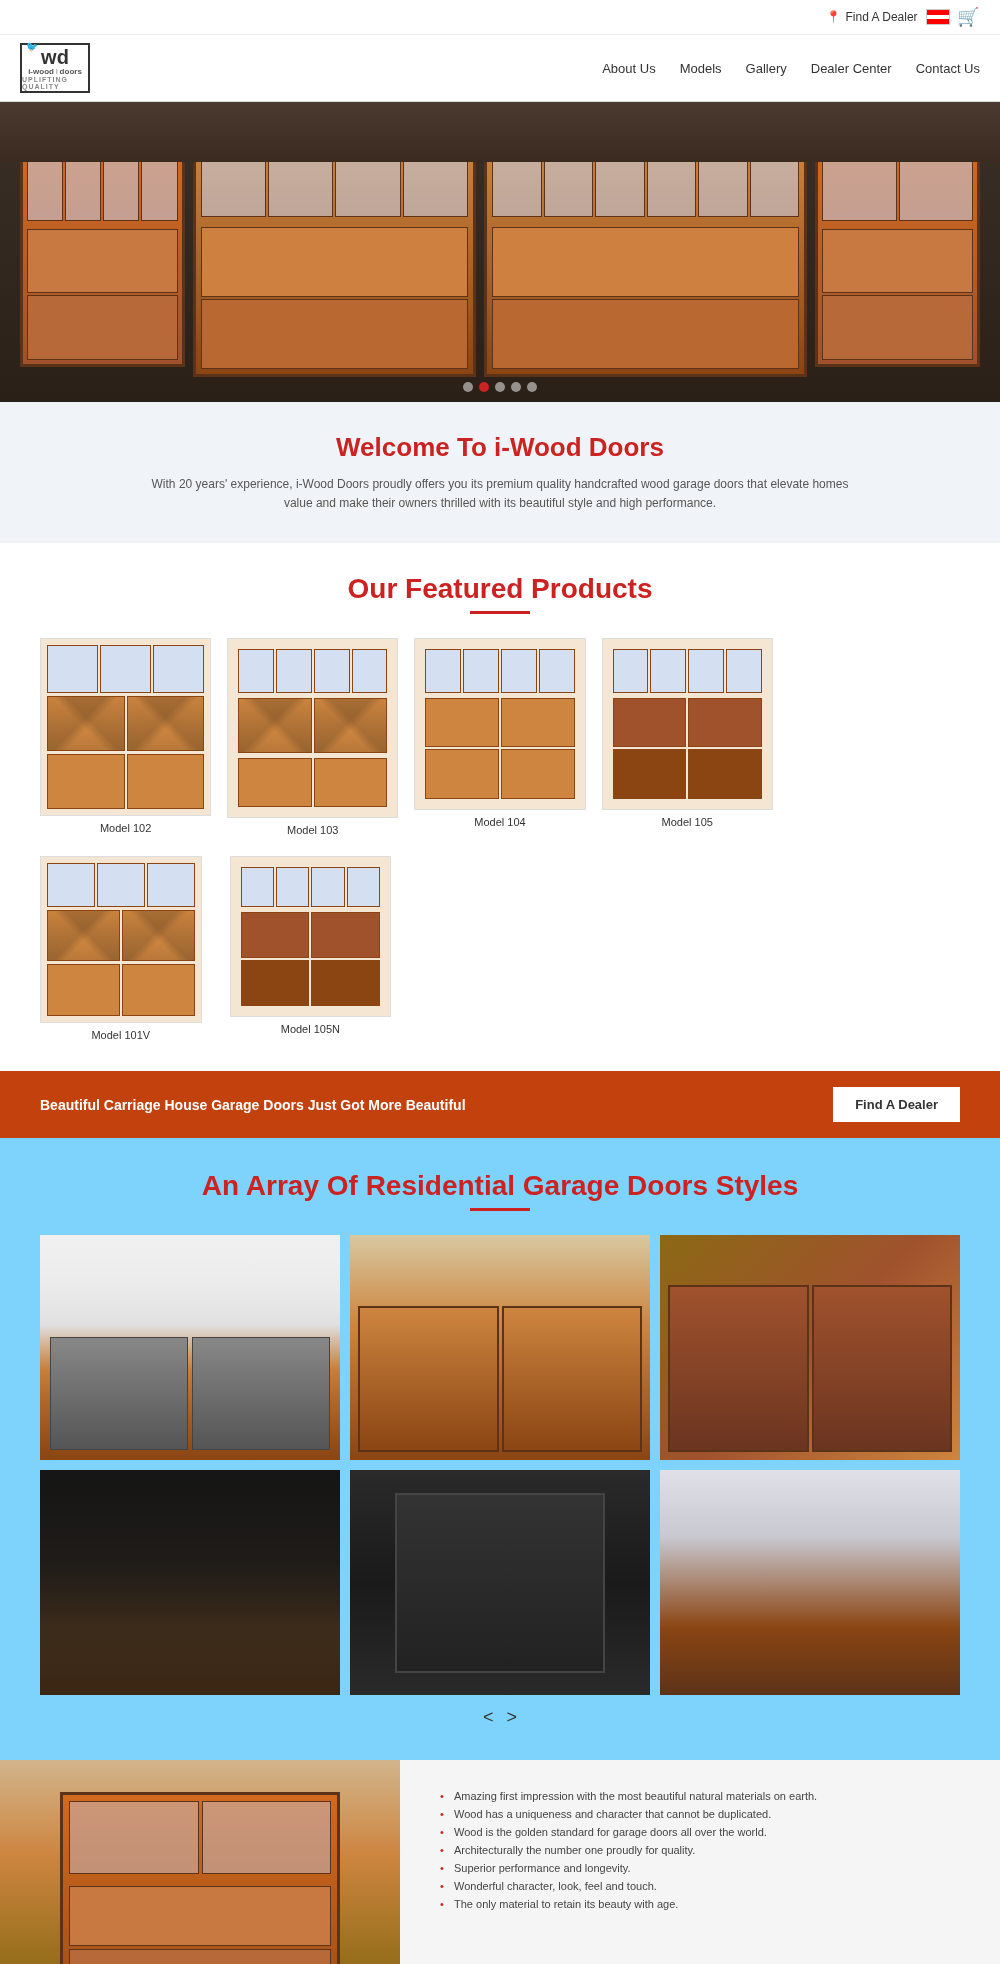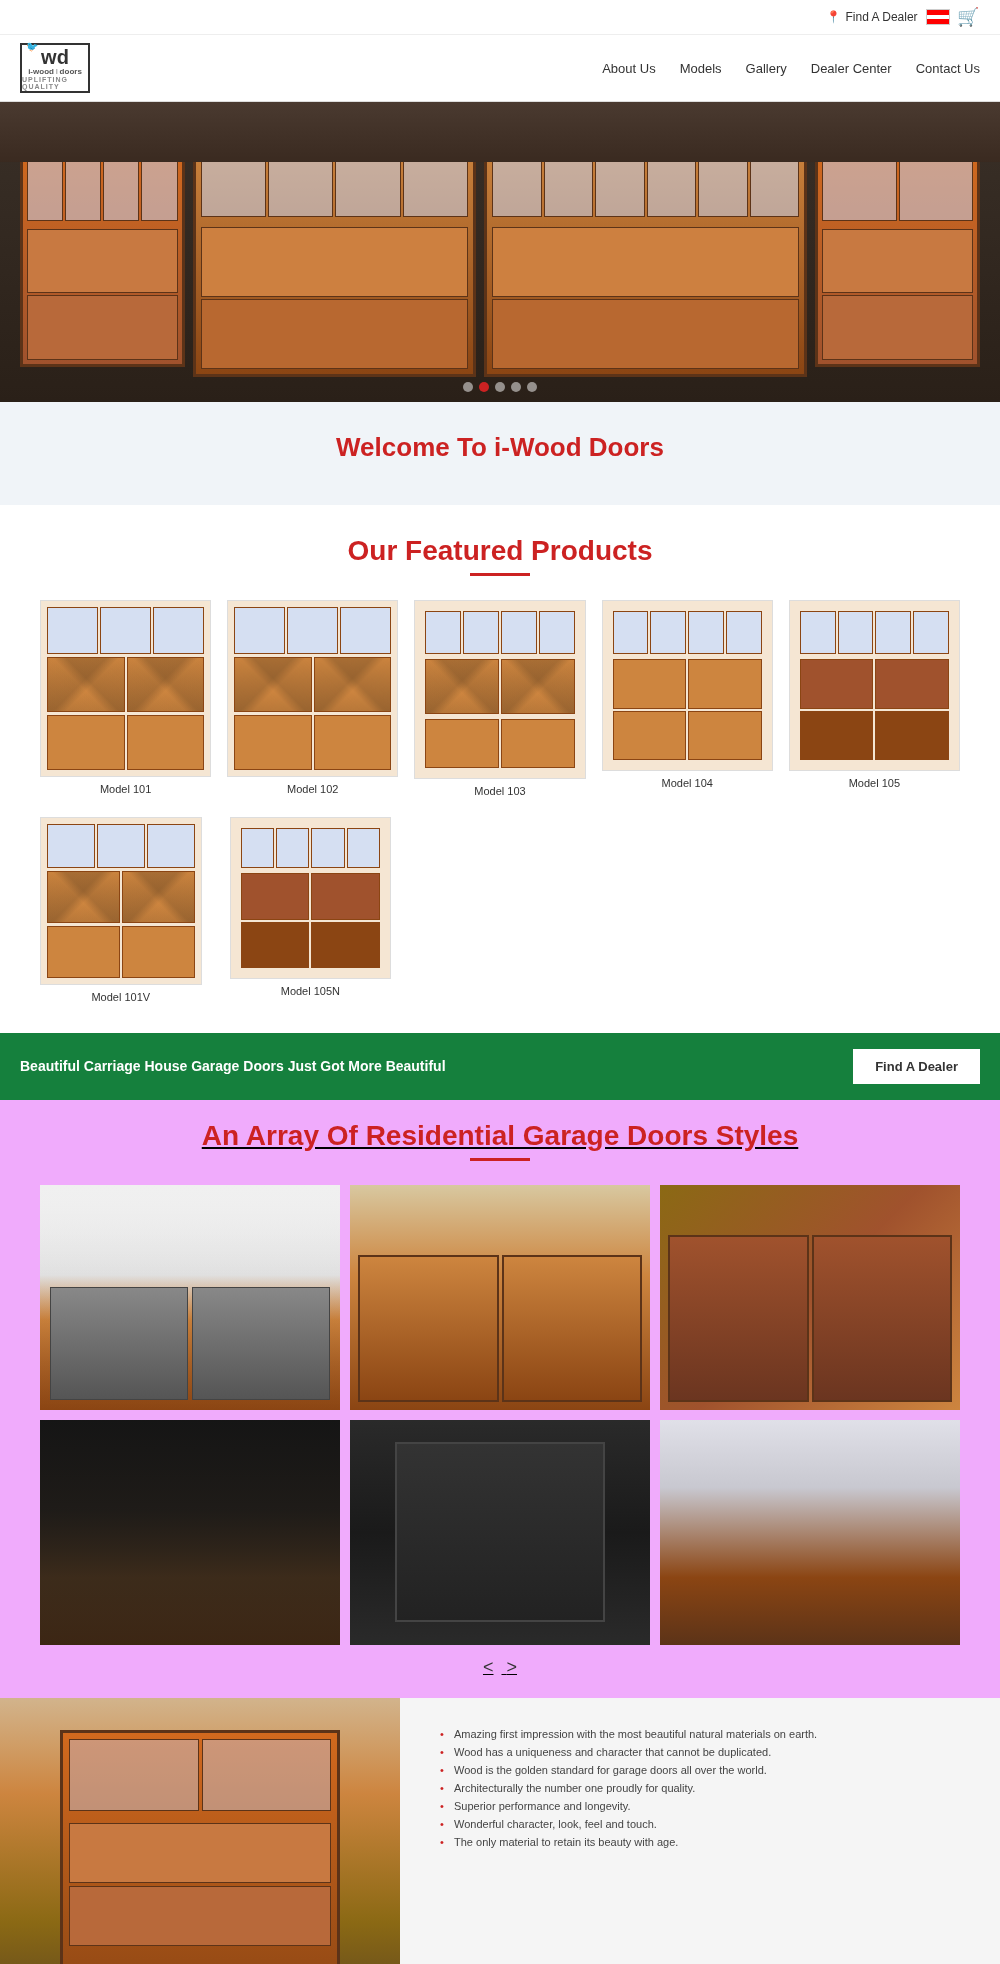--- a/index.html
+++ b/index.html
@@ -72,32 +72,32 @@
     .product-item { text-align: center; cursor: pointer; }
     .product-img {
       width: 100%; aspect-ratio: 1; background: #f5e6d3;
       border: 1px solid #ddd; display: flex; flex-direction: column;
       padding: 6px; gap: 3px;
     }
     .product-label { font-size: 11px; color: #333; margin-top: 6px; }
 
     
     .red-banner {
-      background: #15803d; padding: 16px 20px;
+      background: #c2410c; padding: 16px 40px;
       display: flex; align-items: center; justify-content: space-between;
     }
     .red-banner-text { color: #fff; font-size: 14px; font-weight: bold; }
     .find-dealer-btn {
       background: #fff; color: #333; padding: 8px 20px;
       border: 2px solid #fff; font-size: 13px; cursor: pointer;
       font-weight: bold;
     }
 
     
-    .gallery-section { padding: 20px 40px; background: #f0abfc; text-decoration: underline; }
+    .gallery-section { padding: 32px 40px; background: #7dd3fc; }
     .gallery-grid { display: grid; grid-template-columns: 1fr 1fr 1fr; gap: 10px; }
     .gallery-img {
       width: 100%; aspect-ratio: 4/3;
       background: linear-gradient(135deg, #8B6914 0%, #A0522D 50%, #5C4033 100%);
       position: relative; overflow: hidden; cursor: pointer;
     }
     .gallery-nav { text-align: center; margin-top: 12px; font-size: 18px; cursor: pointer; color: #333; }
 
     
     .why-section {
@@ -248,46 +248,29 @@
       <div class="hero-dot active"></div>
       <div class="hero-dot"></div>
       <div class="hero-dot"></div>
       <div class="hero-dot"></div>
     </div>
   </div>
 </div>
 
 <div class="welcome-section">
   <h2 class="welcome-title">Welcome To i-Wood Doors</h2>
+  <p class="welcome-text">With 20 years' experience, i-Wood Doors proudly offers you its premium quality handcrafted wood garage doors that elevate homes value and make their owners thrilled with its beautiful style and high performance.</p>
 </div>
 
 <div class="featured-section">
   <h2 class="section-title">Our Featured Products</h2>
   <div class="section-underline"></div>
 
   <div class="products-grid">
 
-    <div class="product-item">
-      <div class="product-img">
-        <div class="prod-top-row">
-          <div class="prod-win-sm"></div>
-          <div class="prod-win-sm"></div>
-          <div class="prod-win-sm"></div>
-        </div>
-        <div class="prod-mid-row">
-          <div class="prod-x-cell"></div>
-          <div class="prod-x-cell"></div>
-        </div>
-        <div class="prod-bot-row">
-          <div class="prod-plain"></div>
-          <div class="prod-plain"></div>
-        </div>
-      </div>
-      <div class="product-label">Model 101</div>
-    </div>
 
     <div class="product-item">
       <div class="product-img">
         <div class="prod-top-row">
           <div class="prod-win-sm"></div>
           <div class="prod-win-sm"></div>
           <div class="prod-win-sm"></div>
         </div>
         <div class="prod-mid-row">
           <div class="prod-x-cell"></div>

